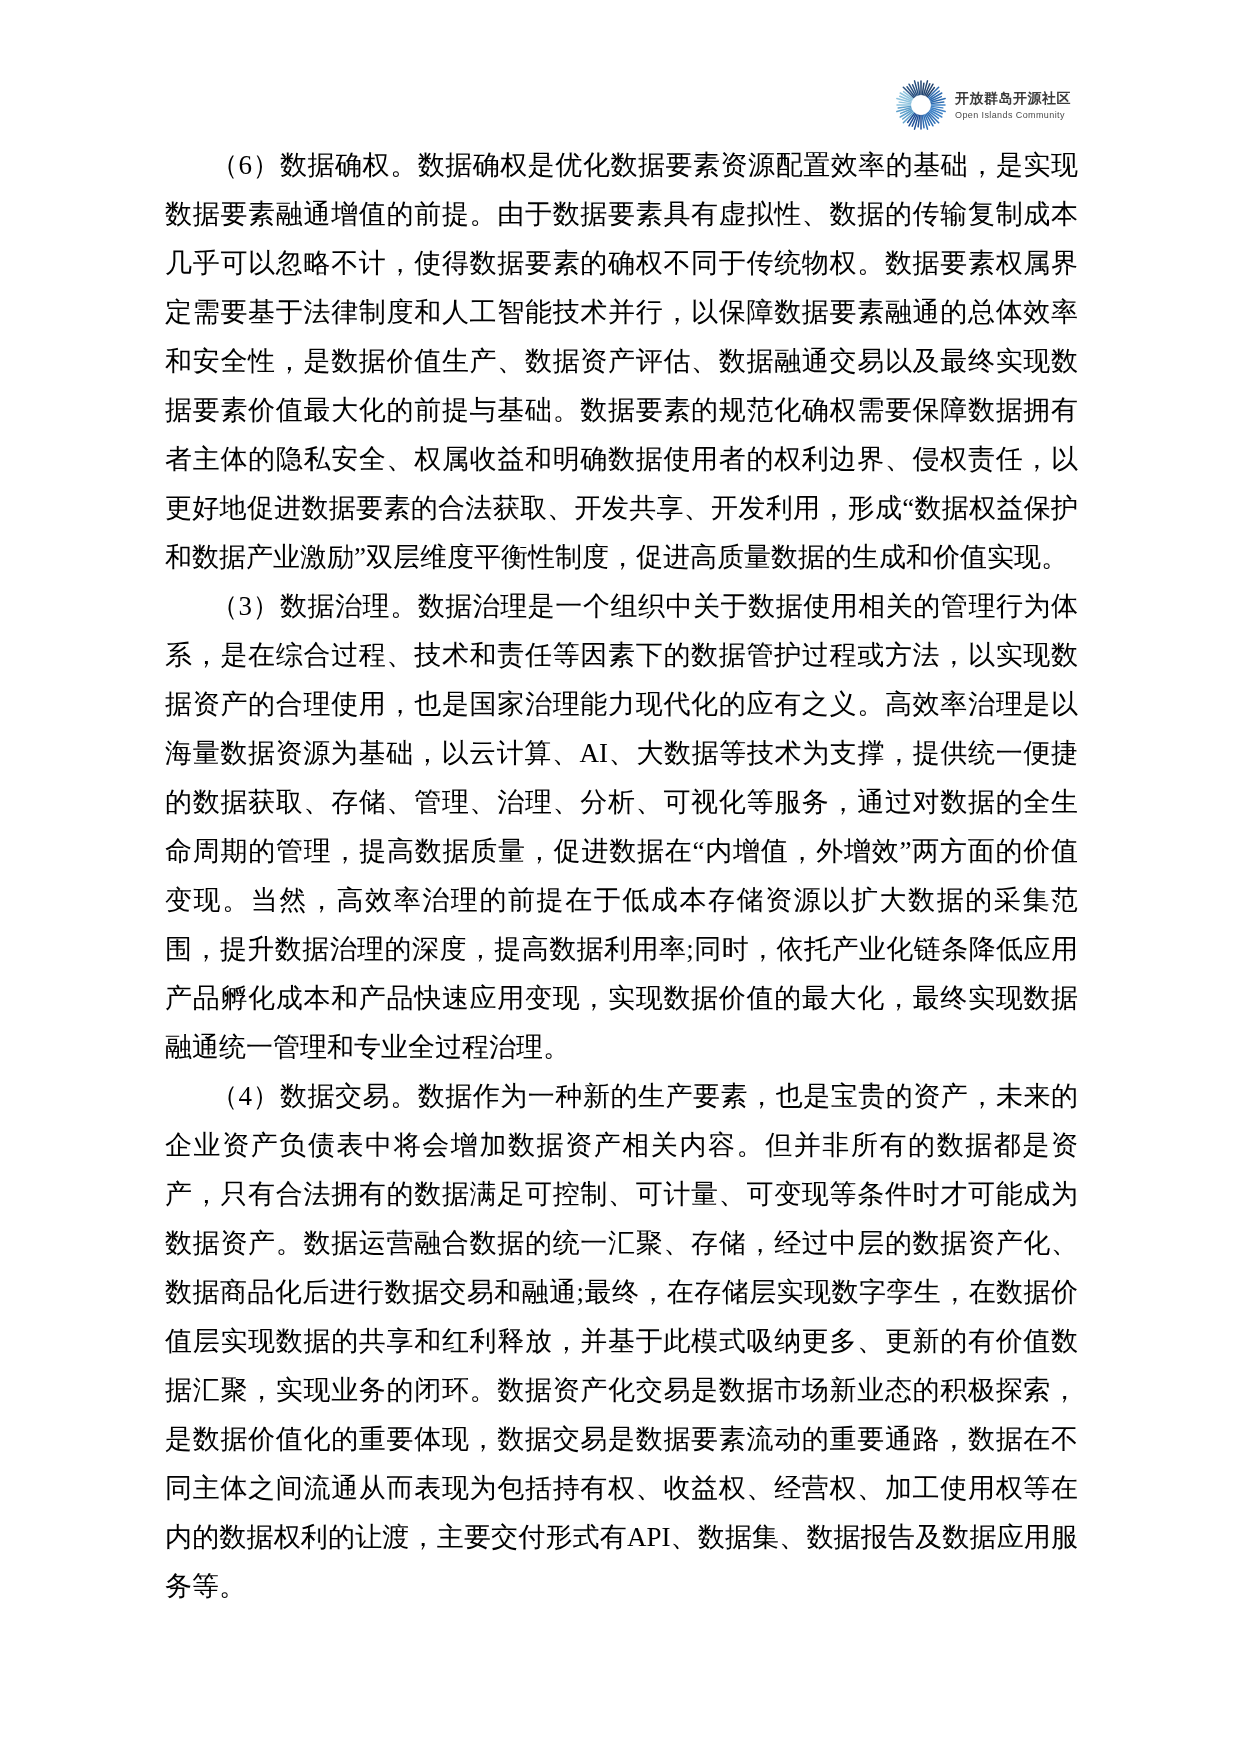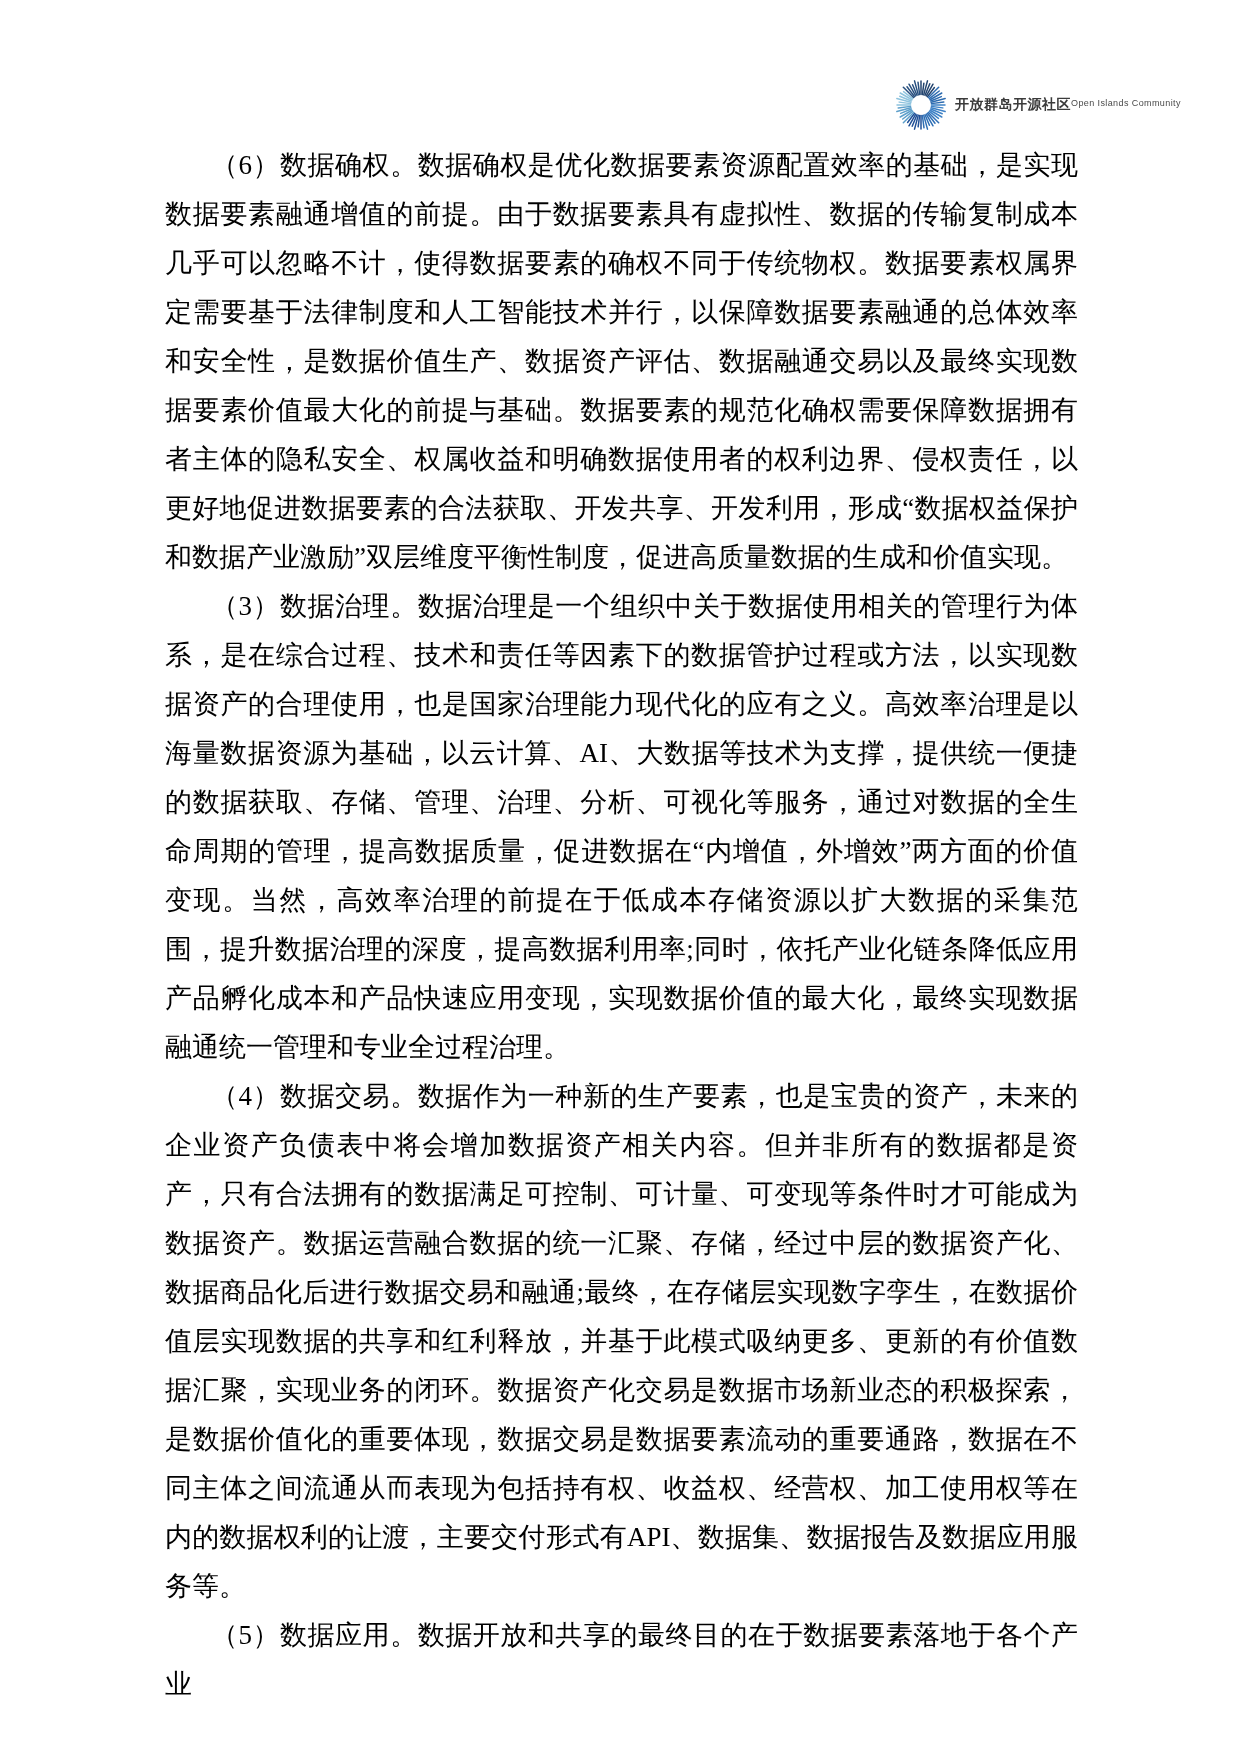--- a/index.html
+++ b/index.html
@@ -13,21 +13,21 @@
   }
   .logo {
     position: absolute;
     top: 80px;
     left: 896px;
     display: flex;
     align-items: center;
     gap: 9px;
   }
   .logo-mark { width: 50px; height: 50px; display: block; }
-  .logo-text { display: flex; flex-direction: row; }
+  .logo-text { display: flex; flex-direction: column; }
   .logo-cn {
     font-family: "Liberation Sans", "DejaVu Sans", sans-serif;
     font-size: 14px;
     font-weight: bold;
     color: #3b3b3b;
     letter-spacing: 0.5px;
     white-space: nowrap;
   }
   .logo-en {
     font-family: "Liberation Sans", "DejaVu Sans", sans-serif;
@@ -117,17 +117,16 @@
     <div class="logo-text">
       <div class="logo-cn">开放群岛开源社区</div>
       <div class="logo-en">Open Islands Community</div>
     </div>
   </div>
 
   <div class="body-text">
     <p>（6）数据确权。数据确权是优化数据要素资源配置效率的基础，是实现数据要素融通增值的前提。由于数据要素具有虚拟性、数据的传输复制成本几乎可以忽略不计，使得数据要素的确权不同于传统物权。数据要素权属界定需要基于法律制度和人工智能技术并行，以保障数据要素融通的总体效率和安全性，是数据价值生产、数据资产评估、数据融通交易以及最终实现数据要素价值最大化的前提与基础。数据要素的规范化确权需要保障数据拥有者主体的隐私安全、权属收益和明确数据使用者的权利边界、侵权责任，以更好地促进数据要素的合法获取、开发共享、开发利用，形成“数据权益保护和数据产业激励”双层维度平衡性制度，促进高质量数据的生成和价值实现。</p>
     <p>（3）数据治理。数据治理是一个组织中关于数据使用相关的管理行为体系，是在综合过程、技术和责任等因素下的数据管护过程或方法，以实现数据资产的合理使用，也是国家治理能力现代化的应有之义。高效率治理是以海量数据资源为基础，以云计算、AI、大数据等技术为支撑，提供统一便捷的数据获取、存储、管理、治理、分析、可视化等服务，通过对数据的全生命周期的管理，提高数据质量，促进数据在“内增值，外增效”两方面的价值变现。当然，高效率治理的前提在于低成本存储资源以扩大数据的采集范围，提升数据治理的深度，提高数据利用率;同时，依托产业化链条降低应用产品孵化成本和产品快速应用变现，实现数据价值的最大化，最终实现数据融通统一管理和专业全过程治理。</p>
     <p>（4）数据交易。数据作为一种新的生产要素，也是宝贵的资产，未来的企业资产负债表中将会增加数据资产相关内容。但并非所有的数据都是资产，只有合法拥有的数据满足可控制、可计量、可变现等条件时才可能成为数据资产。数据运营融合数据的统一汇聚、存储，经过中层的数据资产化、数据商品化后进行数据交易和融通;最终，在存储层实现数字孪生，在数据价值层实现数据的共享和红利释放，并基于此模式吸纳更多、更新的有价值数据汇聚，实现业务的闭环。数据资产化交易是数据市场新业态的积极探索，是数据价值化的重要体现，数据交易是数据要素流动的重要通路，数据在不同主体之间流通从而表现为包括持有权、收益权、经营权、加工使用权等在内的数据权利的让渡，主要交付形式有API、数据集、数据报告及数据应用服务等。</p>
-    <p>（5）数据应用。数据开放和共享的最终目的在于数据要素落地于各个产业</p>
   </div>
 
 
 </div>
 
 </body></html>

